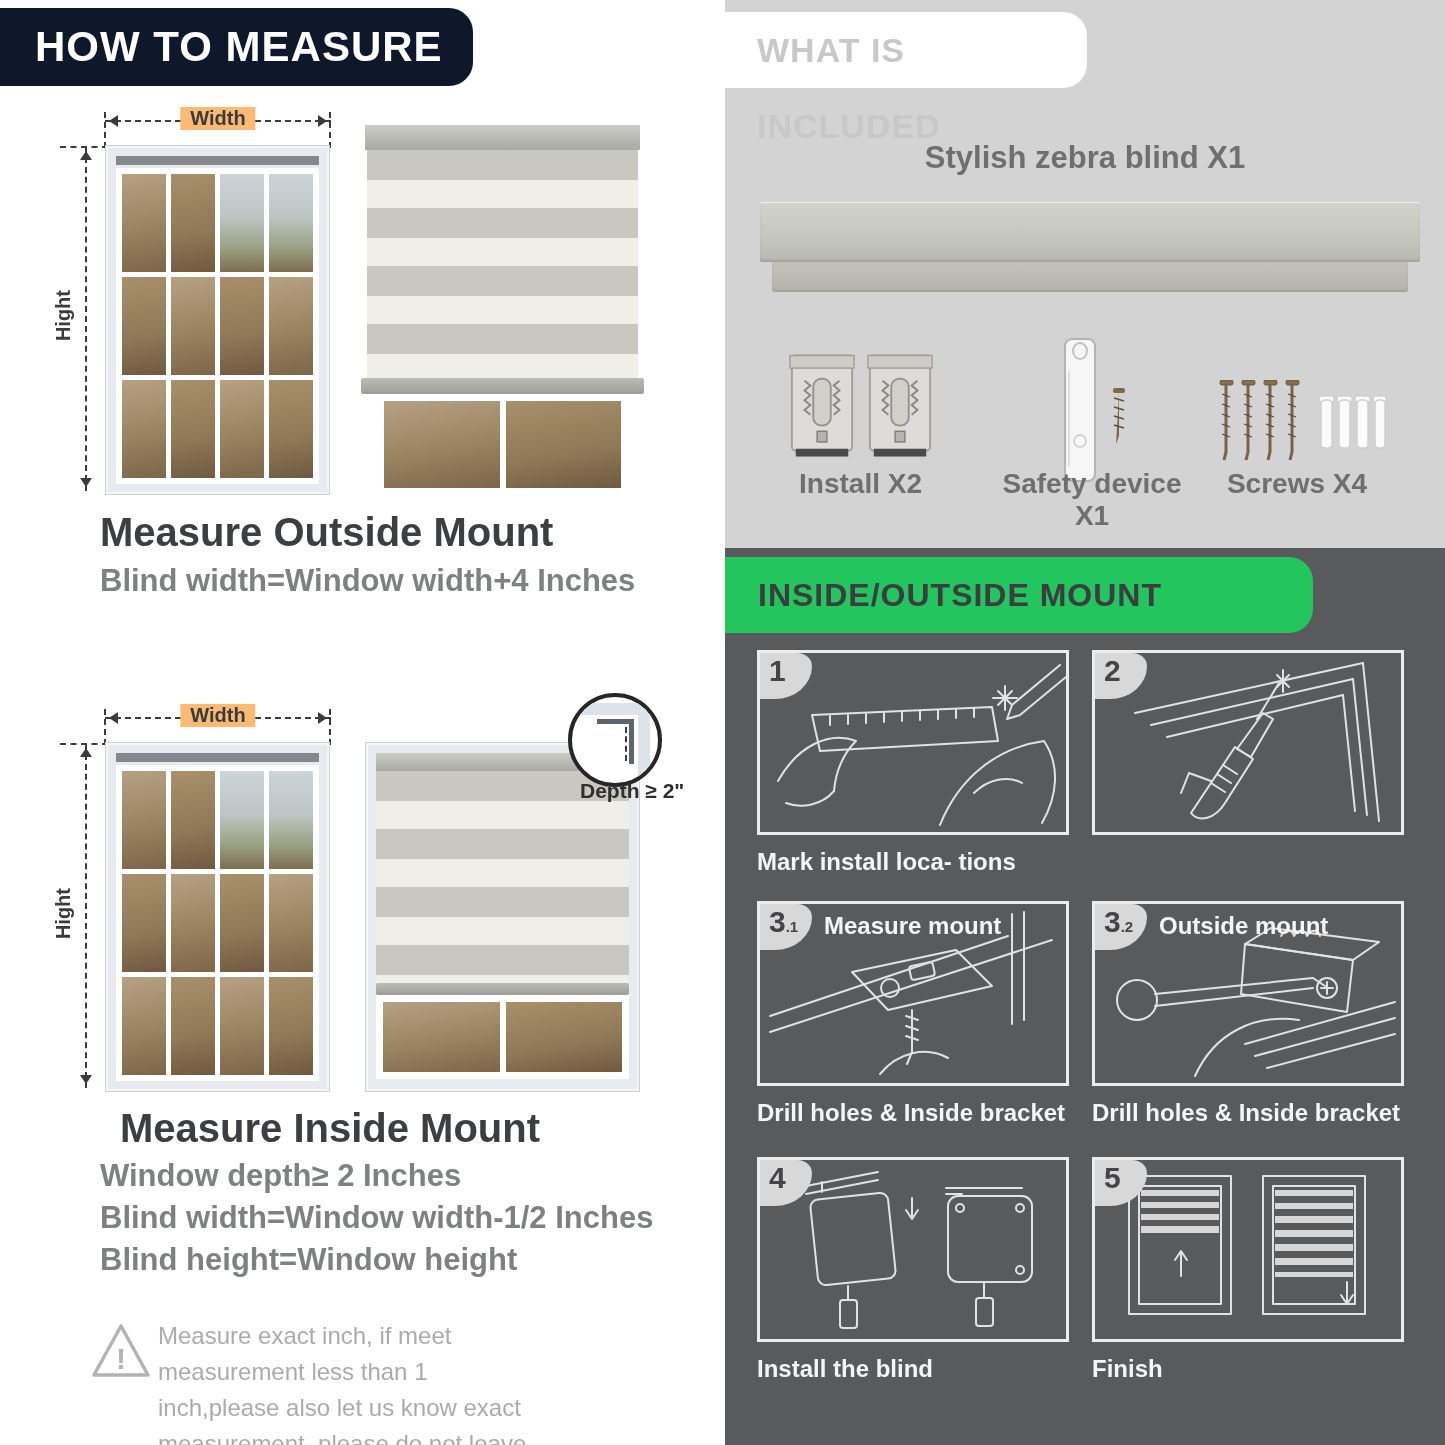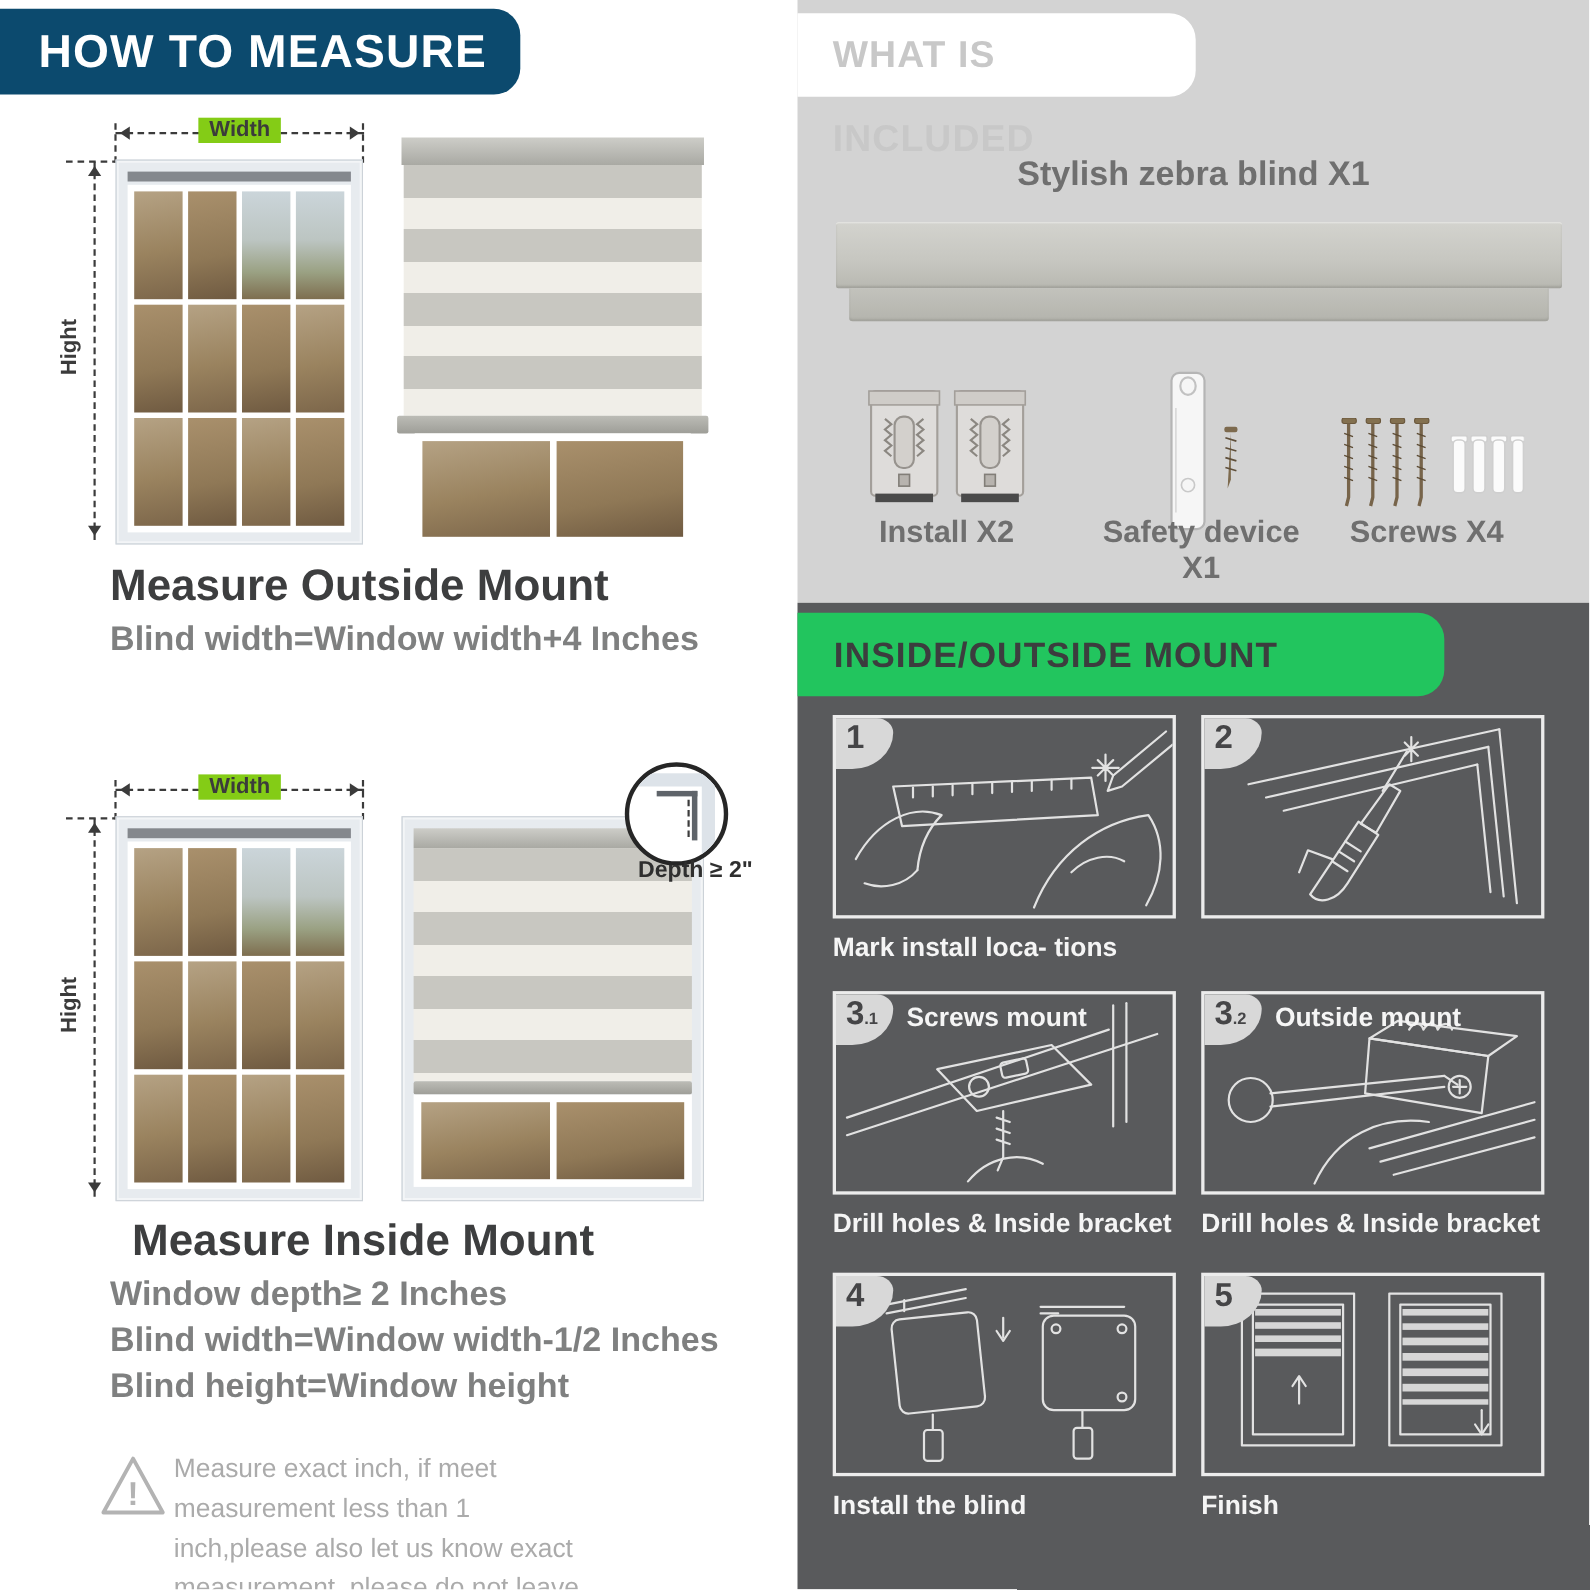--- a/index.html
+++ b/index.html
@@ -1,23 +1,23 @@
 <!DOCTYPE html>
 <html><head>
 <meta charset="utf-8">
 <style>
   html,body{margin:0;padding:0;background:#fff;}
   #stage{position:relative;width:1445px;height:1445px;background:#ffffff;overflow:hidden;
          font-family:"Liberation Sans","DejaVu Sans",sans-serif;}
   
-  .hdr-left{position:absolute;left:0;top:8px;width:473px;height:78px;background:#0c4a6e;
+  .hdr-left{position:absolute;left:0;top:8px;width:473px;height:78px;background:#0f172a;
             border-radius:0 24px 24px 0;color:#fff;font-size:42px;font-weight:bold;
             line-height:78px;padding-left:35px;box-sizing:border-box;letter-spacing:1px;}
   .mh{position:absolute;border-top:2px dashed #3b3b3b;}
-  .mh .cap{position:absolute;left:50%;top:-15px;transform:translateX(-50%);background:#84cc16;
+  .mh .cap{position:absolute;left:50%;top:-15px;transform:translateX(-50%);background:#fdba74;
            padding:0 10px;font-size:20px;font-weight:bold;color:#3b3b3b;white-space:nowrap;}
   .mh:before,.mh:after{content:"";position:absolute;top:-7px;border:6px solid transparent;}
   .mh:before{left:-2px;border-right:9px solid #3b3b3b;}
   .mh:after{right:-2px;border-left:9px solid #3b3b3b;}
   .mv{position:absolute;border-left:2px dashed #3b3b3b;}
   .mv:before,.mv:after{content:"";position:absolute;left:-7px;border:6px solid transparent;}
   .mv:before{top:-2px;border-bottom:9px solid #3b3b3b;}
   .mv:after{bottom:-2px;border-top:9px solid #3b3b3b;}
   .mv-cap{position:absolute;writing-mode:vertical-rl;transform:rotate(180deg);
           font-size:20px;font-weight:bold;color:#3b3b3b;}
@@ -299,21 +299,21 @@
         <path d="M128,112 l14,9 M122,121 l14,9 M116,130 l14,9"></path>
       </svg>
     </div>
   </div>
 
   <div class="step-block" style="left:757px;top:901px;">
     <div class="step-frame">
       <div class="badge">
         <span class="badge-num">3</span><span class="badge-sub">.1</span>
       </div>
-      <span class="step-title">Screws mount</span>
+      <span class="step-title">Measure mount</span>
       <svg class="art line" viewBox="0 0 306 179">
         <line x1="10" y1="112" x2="248" y2="32"></line>
           <line x1="10" y1="128" x2="292" y2="36"></line>
         <line x1="252" y1="10" x2="252" y2="120"></line>
           <line x1="264" y1="8" x2="264" y2="116"></line>
         <path d="M92,68 L196,46 L232,82 L128,106 Z"></path>
         <rect x="150" y="60" width="24" height="14" rx="3" transform="rotate(-12 162 67)"></rect>
         <circle cx="130" cy="84" r="9"></circle>
         <path d="M152,106 L152,148 M146,112 l12,4 M146,122 l12,4 M146,132 l12,4 M152,148 l-5,12"></path>
         <path d="M120,170 C138,148 166,142 188,154"></path>

